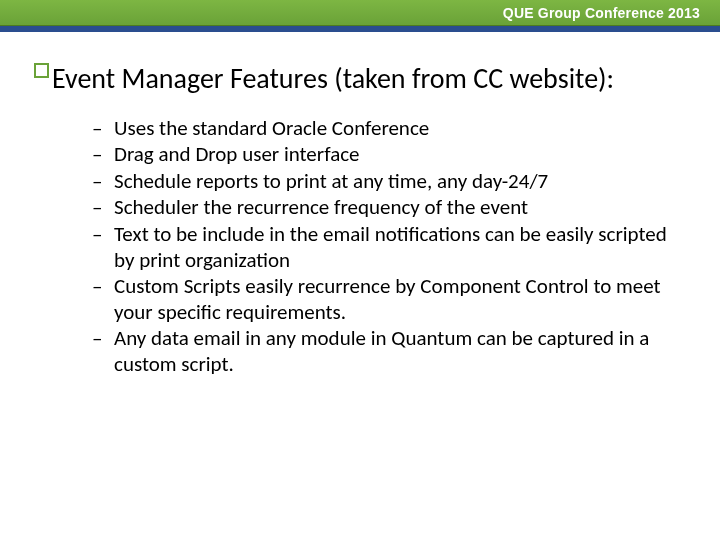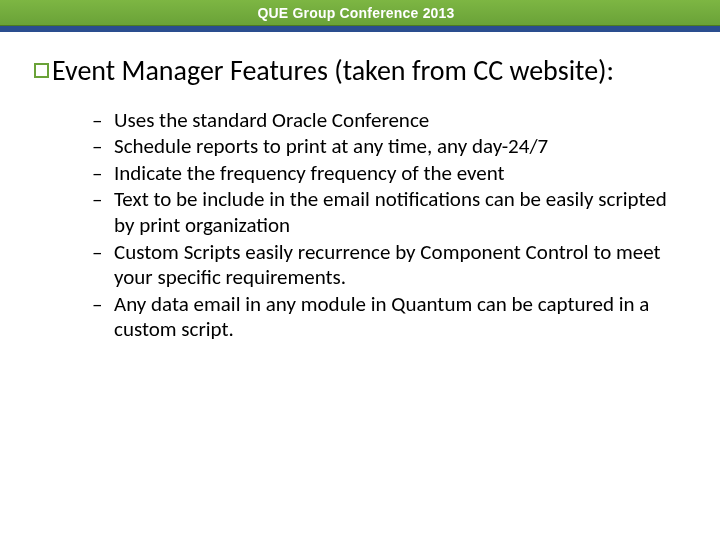--- a/index.html
+++ b/index.html
@@ -10,22 +10,22 @@
       font-family: Calibri, "Segoe UI", Arial, sans-serif;
       color: #000;
       overflow: hidden;
     }
     .header-bar {
       width: 100%;
       height: 26px;
       background: linear-gradient(to bottom, #7db643 0%, #6aa238 100%);
       display: flex;
       align-items: center;
-      justify-content: center;
-      padding-right: 8px;
+      justify-content: flex-end;
+      padding-right: 20px;
       border-bottom: 1px solid #4d7b20;
     }
     .header-text {
       color: #ffffff;
       font-size: 14px;
       font-weight: 600;
       font-family: "Segoe UI", Arial, sans-serif;
       letter-spacing: 0.2px;
     }
     .accent-bar {
@@ -46,20 +46,21 @@
       height: 15px;
       border: 2px solid #6aa238;
       margin-top: 9px;
       margin-right: 3px;
       flex-shrink: 0;
     }
     .title-text {
       font-size: 28px;
       line-height: 1.2;
       color: #000;
+      margin-top: 8px;
     }
     .bullets {
       list-style: none;
       padding-left: 58px;
     }
     .bullets li {
       position: relative;
       font-size: 21px;
       line-height: 1.22;
       color: #000;
@@ -83,19 +84,20 @@
 <div class="accent-bar"></div>
 
 <div class="content">
   <div class="title-row">
     <span class="title-bullet"></span>
     <span class="title-text">Event Manager Features (taken from CC website):</span>
   </div>
 
   <ul class="bullets">
     <li>Uses the standard Oracle Conference</li>
+    <li>Drag and Drop user interface</li>
     <li>Schedule reports to print at any time, any day-24/7</li>
-    <li>Indicate the frequency frequency of the event</li>
+    <li>Scheduler the recurrence frequency of the event</li>
     <li>Text to be include in the email notifications can be easily scripted by print organization</li>
     <li>Custom Scripts easily recurrence by Component Control to meet your specific requirements.</li>
     <li>Any data email in any module in Quantum can be captured in a custom script.</li>
   </ul>
 </div>
 
 </body></html>

